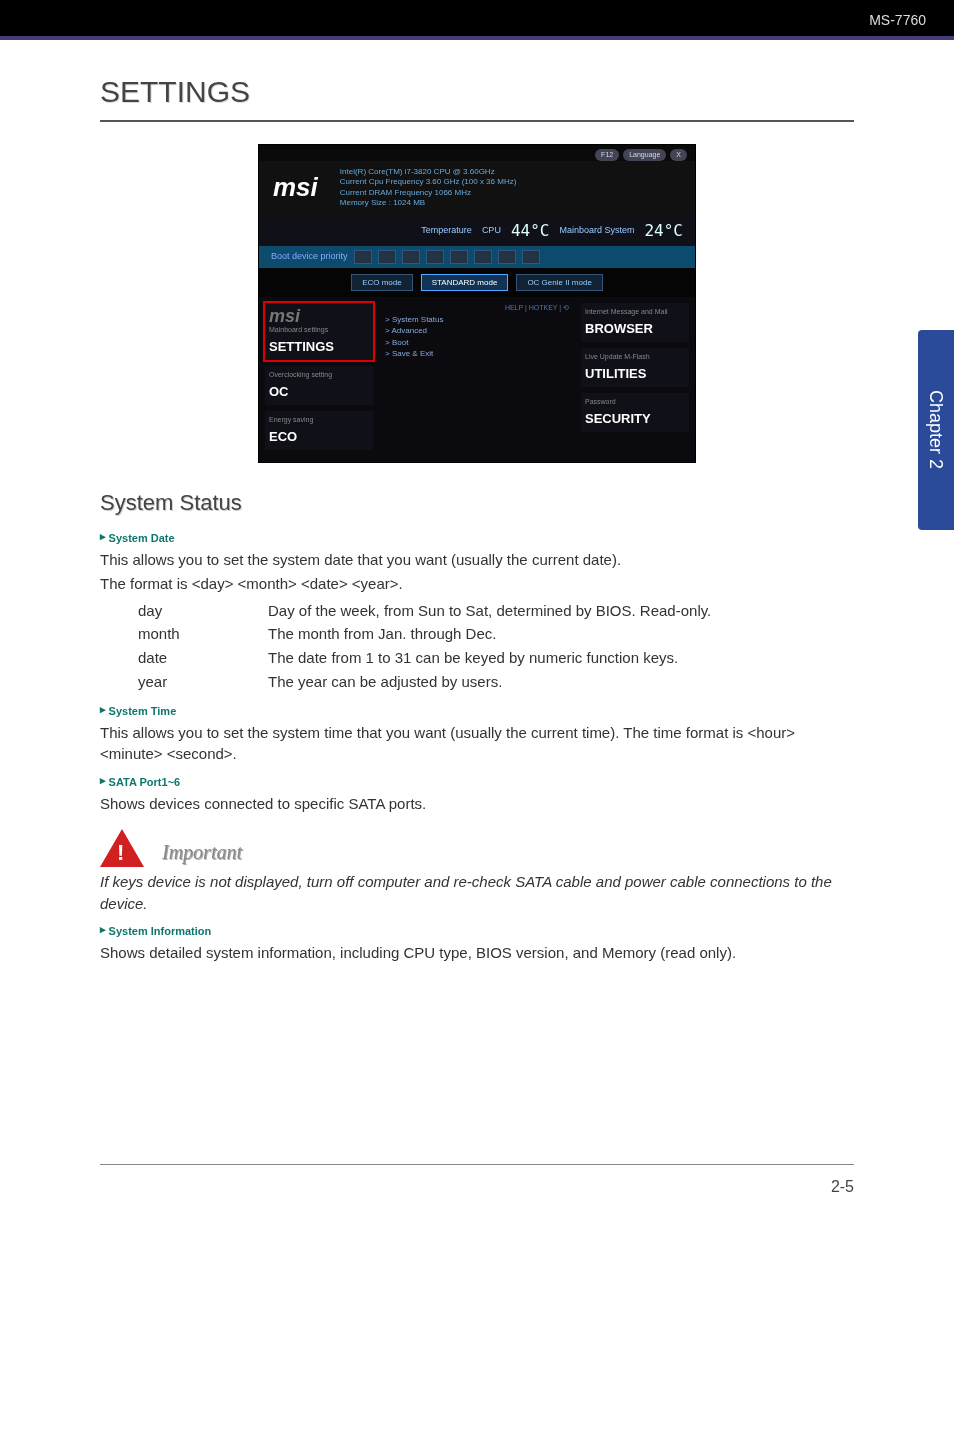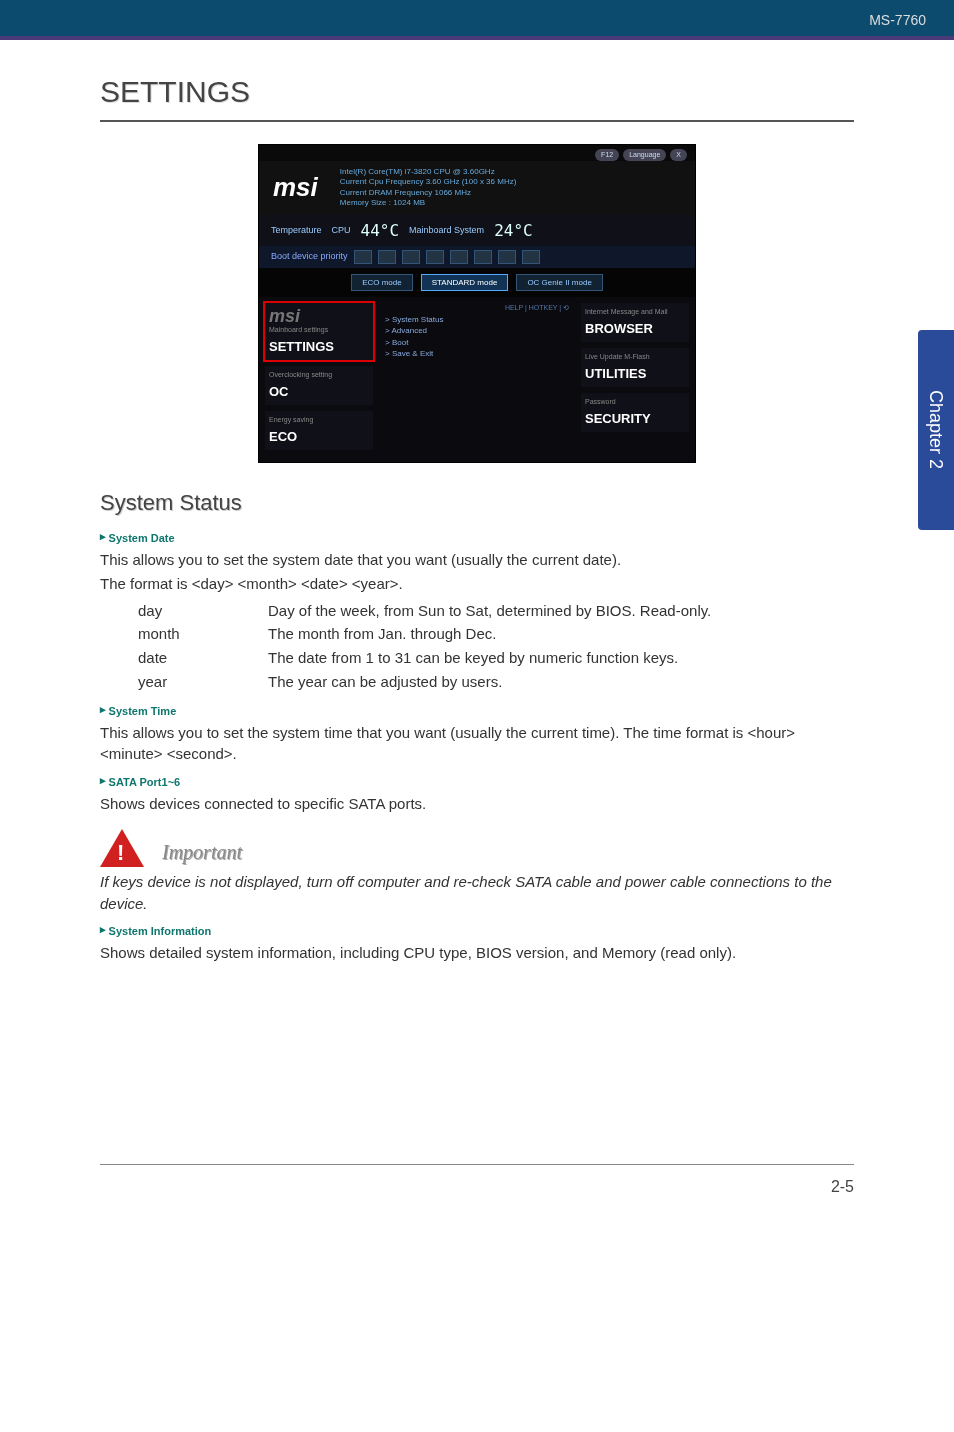--- a/index.html
+++ b/index.html
@@ -1,18 +1,18 @@
 <!DOCTYPE html>
 <html><head>
 <meta charset="utf-8">
 <style>
   * { box-sizing: border-box; margin: 0; padding: 0; }
   body { font-family: Arial, Helvetica, sans-serif; background: #fff; width: 954px; margin: 0 auto; color: #333; font-size: 15px; line-height: 1.45; }
   .page { position: relative; padding: 0 0 40px 0; }
-  .topbar { background: #0c4a6e; color: #ddd; font-size: 14px; padding: 10px 28px 6px 0; text-align: right; }
+  .topbar { background: #000000; color: #ddd; font-size: 14px; padding: 10px 28px 6px 0; text-align: right; }
   .topbar-under { height: 4px; background: #4a3a7a; }
   .sidetab { position: absolute; right: 0; top: 330px; width: 36px; height: 200px; background: #2a4a9a; color: #fff; display: flex; align-items: center; justify-content: center; writing-mode: vertical-rl; font-size: 18px; border-radius: 4px 0 0 4px; }
   .content { padding: 30px 100px 0 100px; }
   h1.settings { font-size: 30px; font-weight: 400; color: #444; border-bottom: 2px solid #555; padding-bottom: 6px; margin-bottom: 22px; text-shadow: 1px 1px 0 #ddd; }
   h2.sysstatus { font-size: 22px; font-weight: 400; color: #444; text-shadow: 1px 1px 0 #ccc; margin: 24px 0 12px; }
   .item-hd { font-size: 11px; font-weight: bold; color: #0f766e; margin: 10px 0 2px; }
   .item-hd::before { content: "▸ "; font-size: 11px; position: relative; top: -2px; }
   p { margin: 2px 0; }
   table.kv { margin: 4px 14px 2px 38px; border-collapse: collapse; }
   table.kv td { padding: 1px 0; vertical-align: top; }
@@ -26,24 +26,24 @@
   .footer-line { border-top: 1px solid #888; }
   .footer-num { text-align: right; font-size: 16px; color: #444; padding: 10px 0 0; }
 
   
   .bios { width: 438px; margin: 0 auto 8px; background: #0a0a0a; border: 1px solid #000; font-family: Tahoma, sans-serif; color: #aac; font-size: 9px; }
   .bios .hdr { display: flex; align-items: stretch; background: #111; }
   .bios .logo { font-family: Arial; font-weight: bold; font-style: italic; font-size: 26px; color: #fff; padding: 8px 14px; }
   .bios .hdr-mid { flex: 1; padding: 6px; }
   .bios .segtime { font-family: monospace; font-size: 20px; letter-spacing: 2px; background: #000; color: #cde; padding: 2px 8px; display: inline-block; border: 1px solid #335; }
   .bios .hdr-right { padding: 6px 8px; color: #6ad; font-size: 8px; line-height: 1.3; }
-  .bios .temprow { display: flex; align-items: center; gap: 10px; background: #101018; padding: 4px 12px; }
+  .bios .temprow { display: flex; align-items: center; gap: 10px; background: #101018; padding: 4px 12px; justify-content: flex-end; }
   .bios .templabel { color: #9cf; font-size: 9px; }
   .bios .tval { font-family: monospace; font-size: 16px; color: #dff; }
-  .bios .bootrow { display: flex; align-items: center; gap: 6px; padding: 4px 12px; background: #0f172a; }
+  .bios .bootrow { display: flex; align-items: center; gap: 6px; padding: 4px 12px; background: #0c4a6e; }
   .bios .bootlabel { color: #8af; font-size: 9px; }
   .bios .devicon { width: 18px; height: 14px; background: #234; border: 1px solid #357; }
   .bios .modes { display: flex; justify-content: center; gap: 8px; padding: 6px 0; background: #050505; }
   .bios .modebtn { padding: 2px 10px; font-size: 8px; border: 1px solid #357; color: #9cf; background: #123; }
   .bios .modebtn.active { border-color: #5af; color: #fff; background: #135; }
   .bios .mainrow { display: flex; background: #0a0a0f; }
   .bios .leftcol, .bios .rightcol { width: 120px; padding: 6px; }
   .bios .tile { margin-bottom: 6px; padding: 4px; background: #101018; }
   .bios .tile .tlogo { font-family: Arial; font-weight: bold; font-style: italic; font-size: 18px; color: #777; line-height: 1; }
   .bios .tile .tsub { font-size: 7px; color: #888; }

